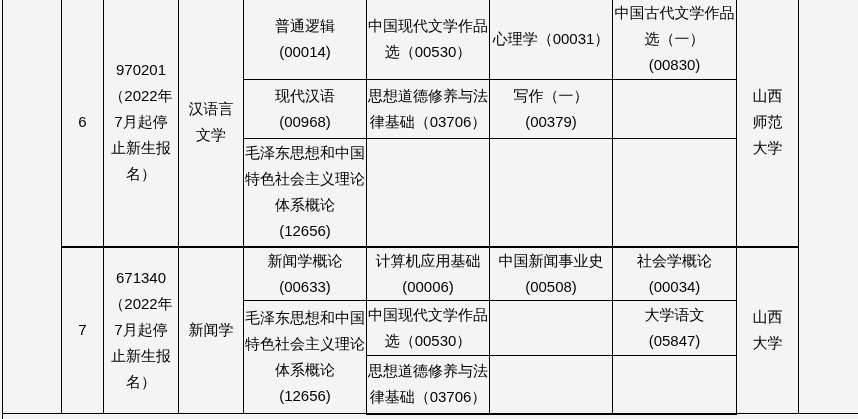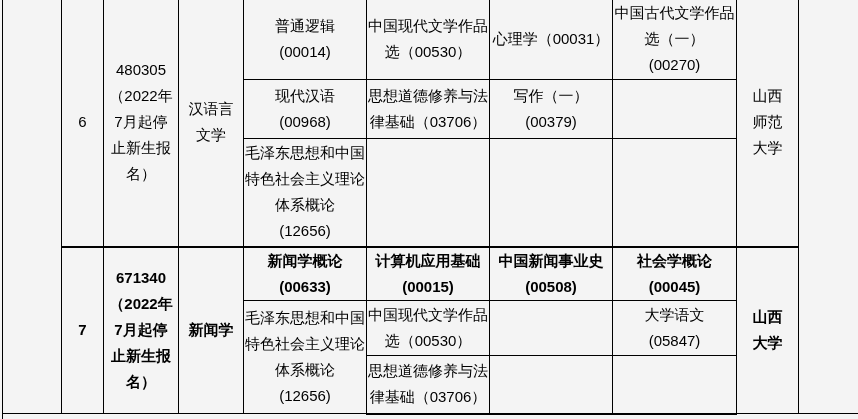--- a/index.html
+++ b/index.html
@@ -29,21 +29,21 @@
     line-height: 26px;
     white-space: pre;
     overflow: hidden;
     padding: 0;
   }
   
   td.flank-left { border-top: none; border-bottom: none; border-left: none; }
   
   td.flank-right { border: none; border-left: 1px solid #000; }
   
-  tr.group-start td { border-top: 2px solid #000; font-weight: bold; }
+  tr.group-start td { border-top: 2px solid #000; }
   
   tr.last td { border-bottom: 2px solid #000; }
 </style>
 </head>
 <body>
 
 <div id="stage">
   <div id="left-rule"></div>
   <div id="table-wrap">
     <table class="sched">
@@ -57,35 +57,35 @@
         <col style="width:123px">
           <col style="width:124px">
           <col style="width:62px">
         <col style="width:60px">
       </colgroup>
 
       <tbody>
           <tr style="height:81px">
         <td class="flank-left" rowspan="6"></td>
         <td rowspan="3">6</td>
-        <td rowspan="3">480305
+        <td rowspan="3">970201
 （2022年
 7月起停
 止新生报
 名）</td>
         <td rowspan="3">汉语言
 文学</td>
         <td>普通逻辑
 (00014)</td>
         <td>中国现代文学作品
 选（00530）</td>
         <td>心理学（00031）</td>
         <td>中国古代文学作品
 选（一）
-(00270)</td>
+(00830)</td>
         <td rowspan="3">山西
 师范
 大学</td>
         <td class="flank-right" rowspan="6"></td>
       </tr>
 
       <tr style="height:59px">
         <td>现代汉语
 (00968)</td>
         <td>思想道德修养与法
@@ -109,25 +109,25 @@
         <td rowspan="3">7</td>
         <td rowspan="3">671340
 （2022年
 7月起停
 止新生报
 名）</td>
         <td rowspan="3">新闻学</td>
         <td>新闻学概论
 (00633)</td>
         <td>计算机应用基础
-(00015)</td>
+(00006)</td>
         <td>中国新闻事业史
 (00508)</td>
         <td>社会学概论
-(00045)</td>
+(00034)</td>
         <td rowspan="3">山西
 大学</td>
       </tr>
 
       <tr style="height:55px">
         <td rowspan="2">毛泽东思想和中国
 特色社会主义理论
 体系概论
 (12656)</td>
         <td>中国现代文学作品

